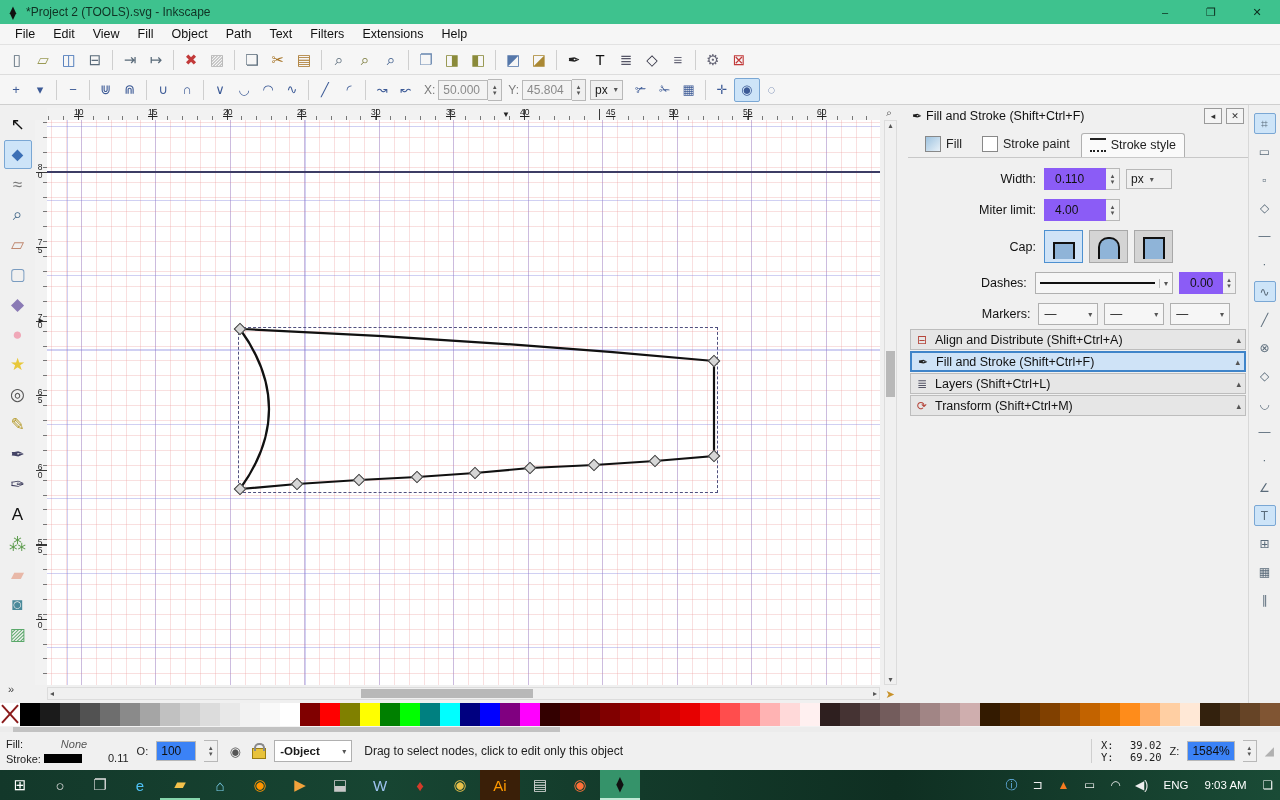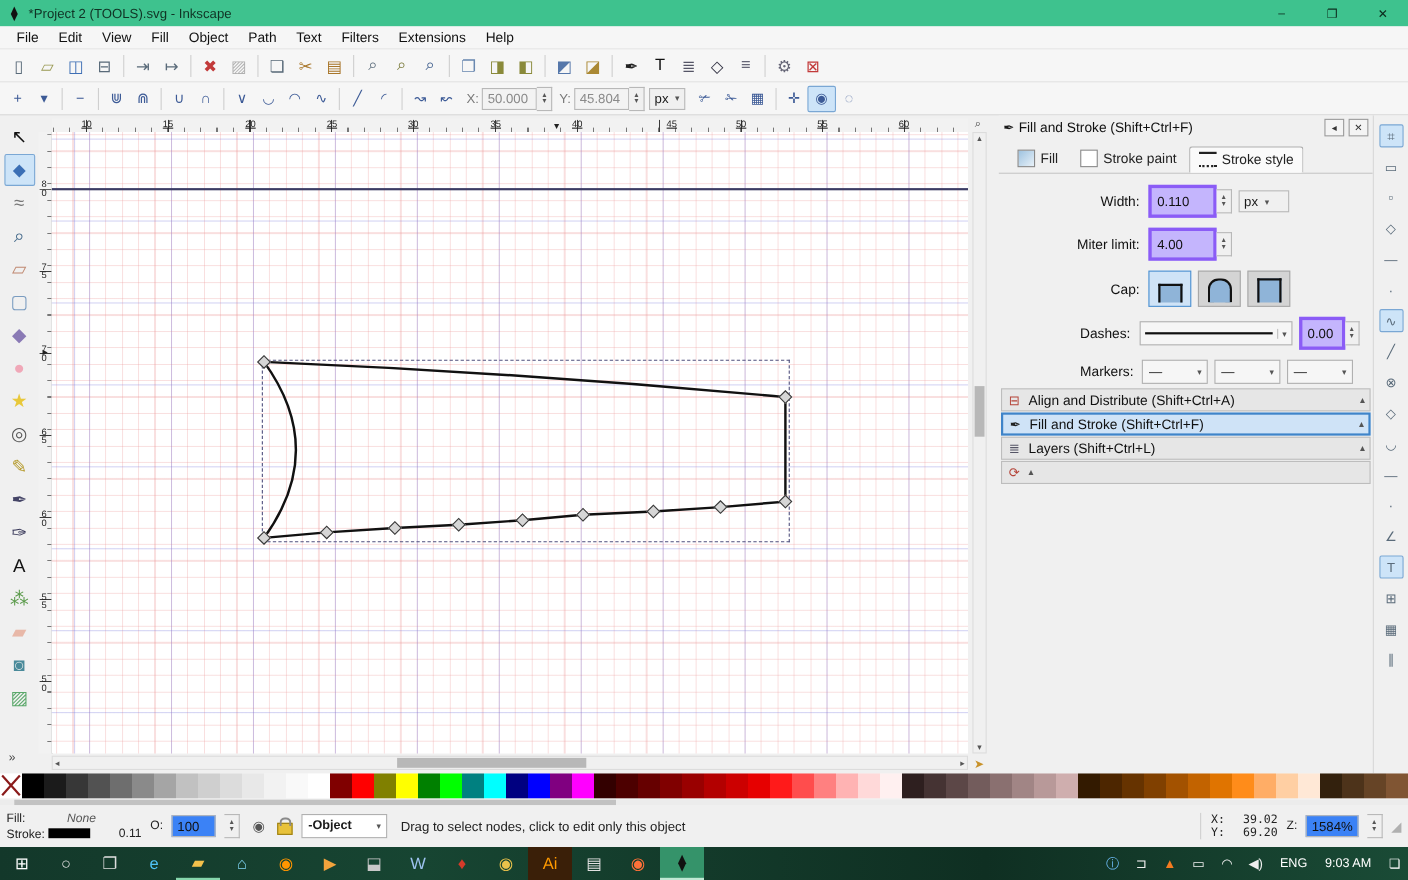--- a/index.html
+++ b/index.html
@@ -115,22 +115,22 @@
   .jshape.bevel{clip-path:polygon(0 0,70% 0,100% 45%,100% 100%,0 100%);}
   .cshape{width:18px;height:15px;background:#8fb4d8;border:2px solid #111;border-bottom:none;margin-top:8px;}
   .cshape.round{border-radius:10px 10px 0 0;height:20px;margin-top:3px;}
   .cshape.square{height:20px;margin-top:3px;}
   .dash-select{width:148px;height:22px;border:1px solid #b0b0b0;background:#f6f6f6;display:flex;align-items:center;padding:0 4px;box-sizing:border-box;}
   .dash-line{flex:1;height:2px;background:#111;}
   .dash-select .dda{font-size:8px;color:#555;border-left:1px solid #c0c0c0;padding-left:4px;margin-left:4px;}
   .mk-select{width:62px;height:22px;border:1px solid #b0b0b0;background:#f6f6f6;display:flex;align-items:center;
              justify-content:space-between;padding:0 5px;box-sizing:border-box;margin-right:6px;font-size:12px;color:#222;}
   .mk-select::after{content:"▾";font-size:8px;color:#555;}
-  .whitefield{height:22px;border:3px solid #8b5cf6;background:#c4b5fd;display:flex;align-items:center;
-              padding:12px 5px;box-sizing:border-box;color:#111;}
+  .whitefield{height:22px;border:6px solid #8b5cf6;background:#8b5cf6;display:flex;align-items:center;
+              padding:0 5px;box-sizing:border-box;color:#111;}
   #slider-rows{margin-top:auto;padding:0 2px 2px 2px;display:flex;flex-direction:column;gap:3px;}
   .sliderrow{display:flex;align-items:center;}
   .sliderbar{flex:1;height:21px;border:1px solid #8a8a8a;background:#fcfcfc;display:flex;align-items:center;
              justify-content:space-between;padding:0 6px;font-size:12.5px;color:#111;}
   .sliderbar.filled{background:linear-gradient(#b4c0cc,#9fb0bd);border:2px solid #555;}
   
   #dock-panels{display:flex;flex-direction:column;gap:1px;padding:4px 2px 0 2px;}
   .dockrow{height:21px;background:#e6e6e6;border:1px solid #bdbdbd;display:flex;align-items:center;
            padding:0 4px;gap:6px;font-size:12.5px;color:#111;box-sizing:border-box;}
   .dockrow.active{background:#cfe3f7;border:2px solid #3f84c9;}
@@ -458,20 +458,21 @@
             <span class="l">Fill and Stroke (Shift+Ctrl+F)</span>
             <span class="row-arrow">▴</span>
           </div>
           <div class="dockrow">
             <span class="g" style="color: rgb(85, 85, 102);">≣</span>
             <span class="l">Layers (Shift+Ctrl+L)</span>
             <span class="row-arrow">▴</span>
           </div>
           <div class="dockrow">
             <span class="g" style="color: rgb(181, 69, 58);">⟳</span>
+            <span class="l">Transform (Shift+Ctrl+M)</span>
             <span class="row-arrow">▴</span>
           </div>
         </div>
   </div>
 
   <div id="snapbar">
         <div class="snap active">⌗</div>
         <div class="snap">▭</div>
         <div class="snap">▫</div>
         <div class="snap">◇</div>

